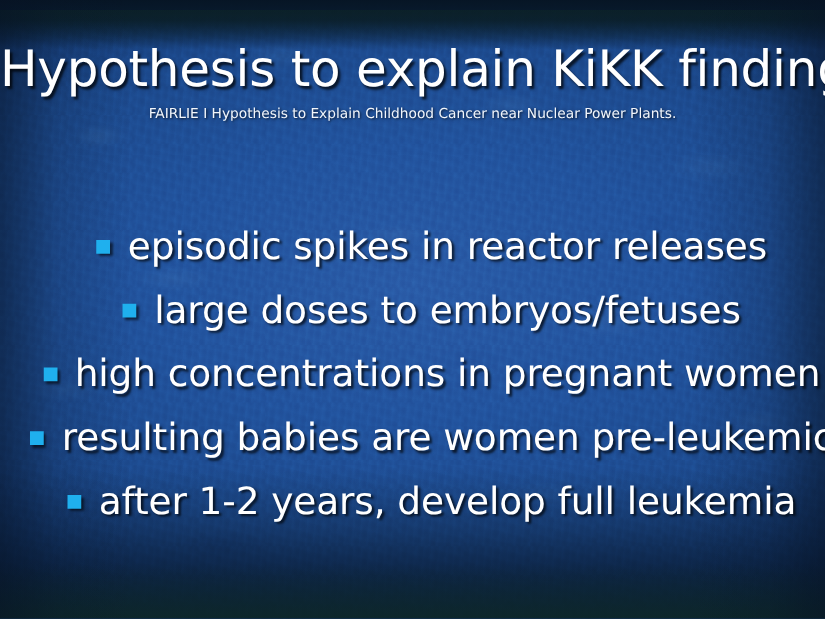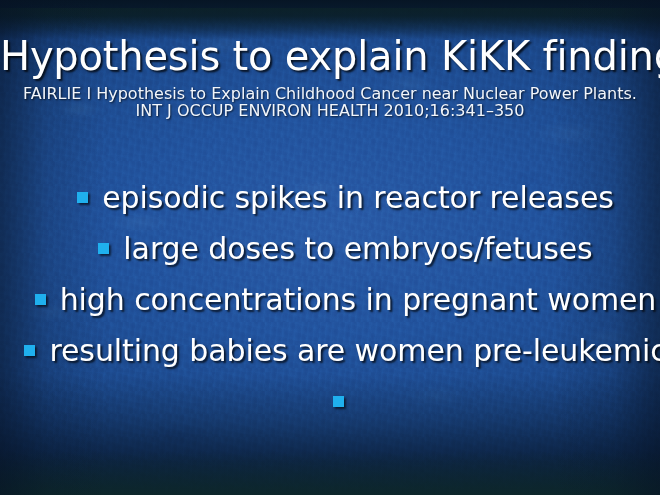--- a/index.html
+++ b/index.html
@@ -123,21 +123,21 @@
     white-space: nowrap;
     text-shadow: 2px 2px 2px rgba(0,0,0,0.75);
   }
 
   .subtitle {
     position: absolute;
     left: 0;
     width: 660px;
     text-align: center;
     color: #f2f6fb;
-    font-size: 16px;
+    font-size: 11px;
     font-weight: 400;
     line-height: 1.28;
     white-space: nowrap;
     text-shadow: 1px 1px 2px rgba(0,0,0,0.7);
   }
   .subtitle.line1 { top: 84px; }
   .subtitle.line2 { top: 101px; }
 
   .bullets {
     position: absolute;
@@ -182,21 +182,20 @@
   <div class="bg-topdark"></div>
   <div class="bg-botdark"></div>
   <div class="bg-sides"></div>
 
   <div class="content">
 
     <div class="title">Hypothesis to explain KiKK findings</div>
 
     <div class="subtitle line1">FAIRLIE I Hypothesis to Explain Childhood Cancer near Nuclear Power Plants.</div>
 
-    <div class="subtitle line2">INT J OCCUP ENVIRON HEALTH 2010;16:341–350</div>
 
     <div class="bullets">
 
       <div class="bullet-row">
         <span class="bullet-marker"></span>
         <span class="bullet-text">episodic spikes in reactor releases</span>
       </div>
 
       <div class="bullet-row">
         <span class="bullet-marker"></span>
@@ -208,18 +207,19 @@
         <span class="bullet-text">high concentrations in pregnant women</span>
       </div>
 
       <div class="bullet-row">
         <span class="bullet-marker"></span>
         <span class="bullet-text">resulting babies are women pre-leukemic</span>
       </div>
 
       <div class="bullet-row">
         <span class="bullet-marker"></span>
+        <span class="bullet-text">after 1-2 years, develop full leukemia</span>
       </div>
 
     </div>
 
   </div>
 </div>
 
 </body></html>

